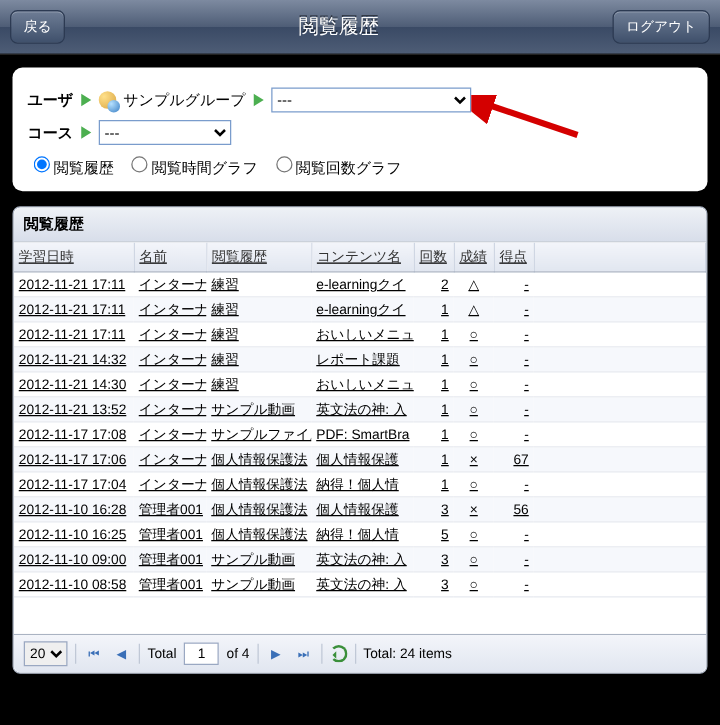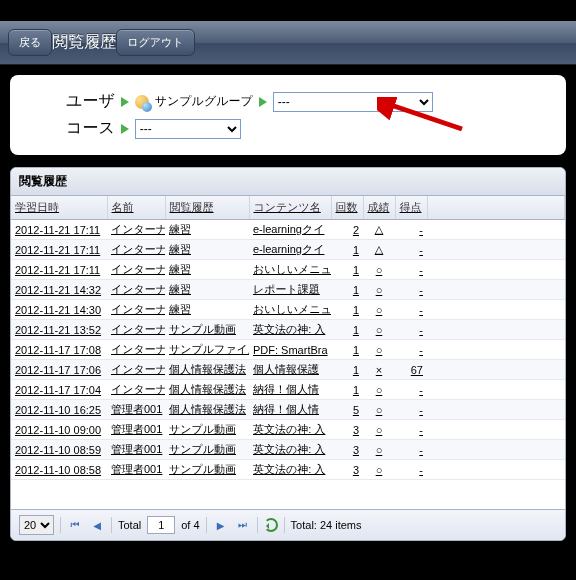--- a/index.html
+++ b/index.html
@@ -16,24 +16,23 @@
     width: 576px;
     height: 580px;
     background: #000;
   }
   
   .topbar {
     height: 44px;
     background: linear-gradient(#7d8aa0, #4e5d76 50%, #3a4a65 51%, #4e5d76);
     display: flex;
     align-items: center;
-    justify-content: flex-start;
+    justify-content: space-between;
     padding: 16px 8px;
     border-bottom: 1px solid #222;
-    margin-top: 21px;
   }
   .nav-btn {
     background: linear-gradient(#6e7d95, #3f506b);
     color: #fff;
     border: 1px solid #2c3a52;
     border-radius: 6px;
     padding: 5px 10px;
     font-size: 11px;
     box-shadow: inset 0 1px 0 rgba(255,255,255,.25);
     cursor: pointer;
@@ -54,21 +53,21 @@
     padding: 10px 12px;
     margin-bottom: 12px;
   }
   .row {
     display: flex;
     align-items: center;
     gap: 6px;
     margin: 6px 0;
     position: relative;
   }
-  .label { font-weight: normal; font-size: 16px; margin-left: 44px; }
+  .label { font-weight: bold; font-size: 12px; }
   .arrow-green {
     width: 0; height: 0;
     border-top: 5px solid transparent;
     border-bottom: 5px solid transparent;
     border-left: 8px solid #4caf50;
     display: inline-block;
   }
   .group-icon {
     width: 14px; height: 14px;
     background: radial-gradient(circle at 30% 30%, #ffe08a, #d9a441);
@@ -213,20 +212,25 @@
           <line x1="85" y1="32" x2="8" y2="6" stroke="#d40000" stroke-width="5" marker-end="url(#ah)"></line>
         </svg>
       </div>
       <div class="row">
         <span class="label">コース</span>
         <span class="arrow-green"></span>
         <select class="combo mid">
           <option>---</option>
         </select>
       </div>
+      <div class="radios">
+        <label><input type="radio" name="vm" checked="" style=""><span>閲覧履歴</span></label>
+        <label><input type="radio" name="vm" style=""><span>閲覧時間グラフ</span></label>
+        <label><input type="radio" name="vm" style=""><span>閲覧回数グラフ</span></label>
+      </div>
     </div>
   </div>
 
   <div class="grid-wrap">
     <div class="grid-title">閲覧履歴</div>
     <div class="grid-body">
       <table class="grid">
         <colgroup>
           <col class="c-date">
             <col class="c-name">
@@ -334,41 +338,41 @@
               <td>2012-11-17 17:04</td>
               <td>インターナシ</td>
               <td>個人情報保護法</td>
               <td>納得！個人情</td>
               <td style="text-align: right;">1</td>
               <td style="text-align: center;">○</td>
               <td style="text-align: right;">-</td>
               <td></td>
             </tr>
             <tr>
+              <td>2012-11-10 16:28</td>
+              <td>管理者001</td>
+              <td>個人情報保護法</td>
+              <td>個人情報保護</td>
+              <td style="text-align: right;">3</td>
+              <td style="text-align: center;">×</td>
+              <td style="text-align: right;">56</td>
+              <td></td>
+            </tr>
+            <tr>
               <td>2012-11-10 16:25</td>
               <td>管理者001</td>
               <td>個人情報保護法</td>
               <td>納得！個人情</td>
               <td style="text-align: right;">5</td>
               <td style="text-align: center;">○</td>
               <td style="text-align: right;">-</td>
               <td></td>
             </tr>
             <tr>
               <td>2012-11-10 09:00</td>
-              <td>管理者001</td>
-              <td>サンプル動画</td>
-              <td>英文法の神: 入</td>
-              <td style="text-align: right;">3</td>
-              <td style="text-align: center;">○</td>
-              <td style="text-align: right;">-</td>
-              <td></td>
-            </tr>
-            <tr>
-              <td>2012-11-10 08:59</td>
               <td>管理者001</td>
               <td>サンプル動画</td>
               <td>英文法の神: 入</td>
               <td style="text-align: right;">3</td>
               <td style="text-align: center;">○</td>
               <td style="text-align: right;">-</td>
               <td></td>
             </tr>
             <tr>
               <td>2012-11-10 08:58</td>

